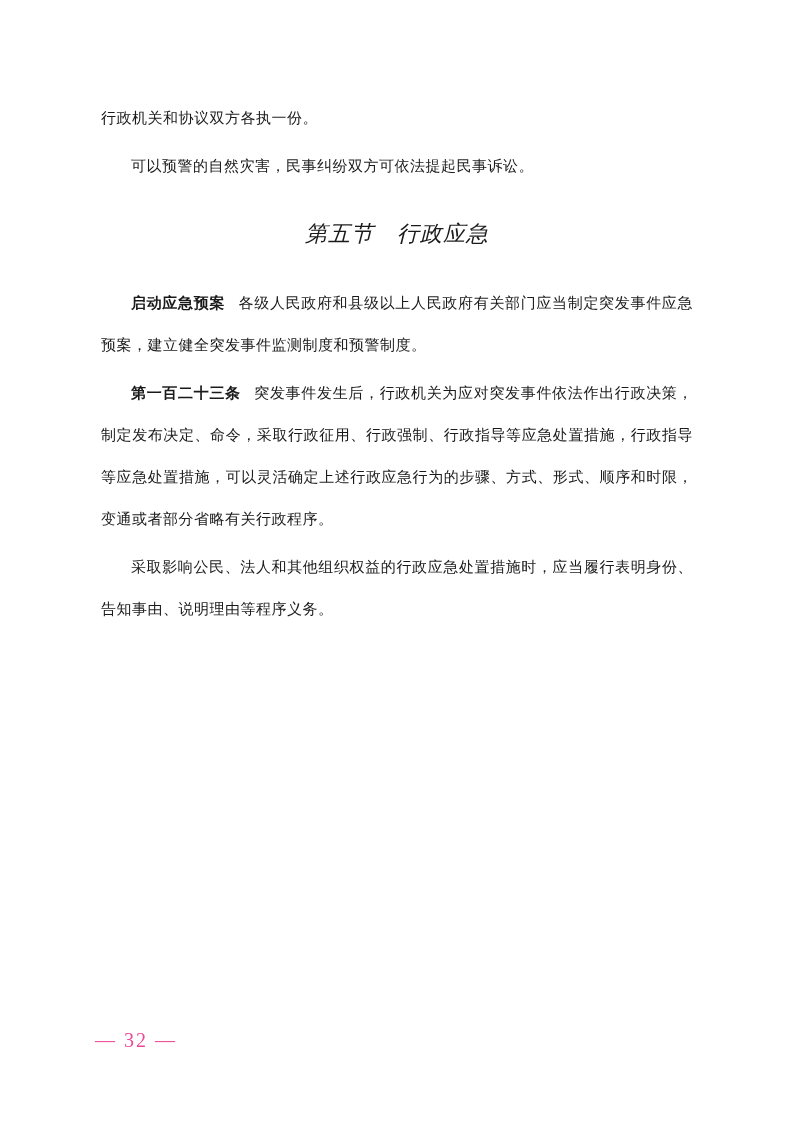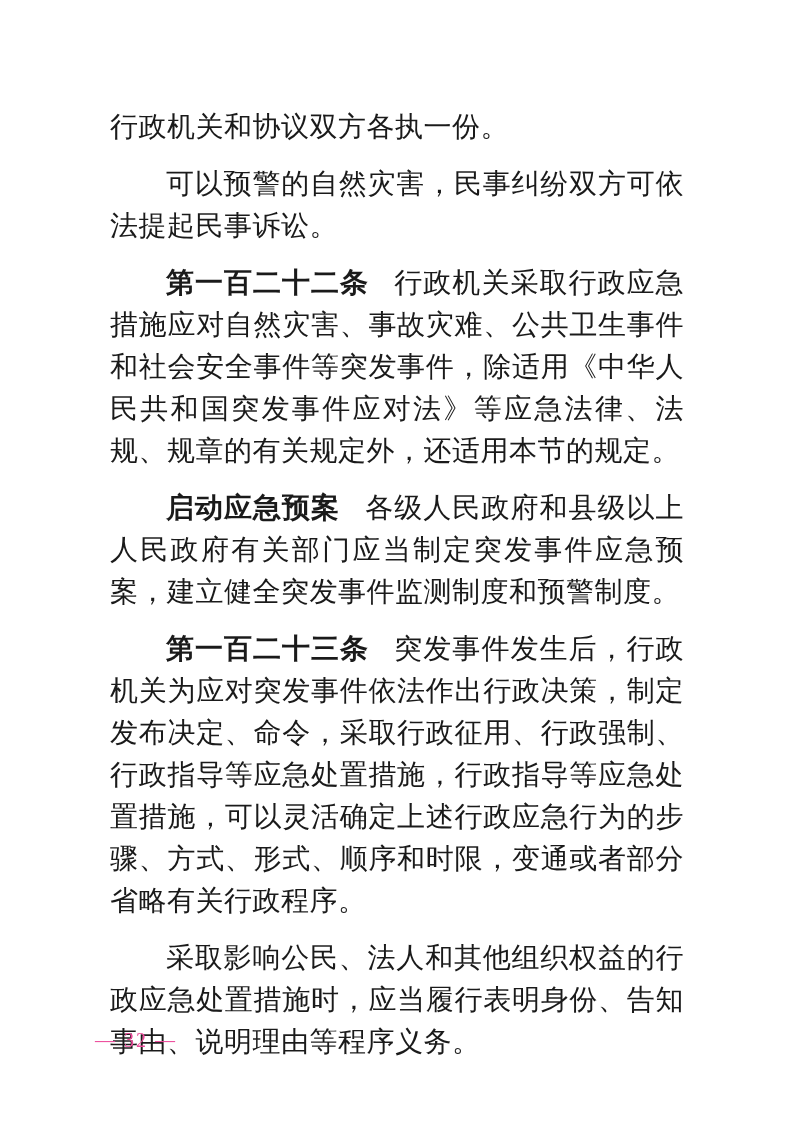--- a/index.html
+++ b/index.html
@@ -20,22 +20,22 @@
     background: #ffffff;
     overflow: hidden;
   }
   .body-text {
     position: absolute;
     left: 95px;
     top: 91px;
     width: 604px;
   }
   .para {
-    margin: 15px;
-    font-size: 28px;
+    margin: 6px;
+    font-size: 15px;
     line-height: 42px;
     text-align: justify;
     text-indent: 2em;
     letter-spacing: 0.5px;
   }
   .para.no-indent {
     text-indent: 0;
   }
   .section-heading {
     margin: 26px 0 27px 0;
@@ -65,22 +65,22 @@
 <body>
 
 <div class="page">
   <div class="body-text">
 
     <p class="para no-indent">行政机关和协议双方各执一份。</p>
 
 
     <p class="para">可以预警的自然灾害，民事纠纷双方可依法提起民事诉讼。</p>
 
+    <h2 class="section-heading">第五节　行政应急</h2>
 
-    <p class="para"><span class="article-num">第一百二十二条</span><span>行政机关采取行政应急措施应对自然灾害、事故灾难、公共卫生事件和社会安全事件等突发事件，除适用《中华人民共和国突发事件应对法》等应急法律、法规、规章的有关规定外，还适用本节的规定。</span></p>
 
     <p class="para"><span class="article-num">启动应急预案</span><span>各级人民政府和县级以上人民政府有关部门应当制定突发事件应急预案，建立健全突发事件监测制度和预警制度。</span></p>
 
 
     <p class="para"><span class="article-num">第一百二十三条</span><span>突发事件发生后，行政机关为应对突发事件依法作出行政决策，制定发布决定、命令，采取行政征用、行政强制、行政指导等应急处置措施，行政指导等应急处置措施，可以灵活确定上述行政应急行为的步骤、方式、形式、顺序和时限，变通或者部分省略有关行政程序。</span></p>
 
     <p class="para">采取影响公民、法人和其他组织权益的行政应急处置措施时，应当履行表明身份、告知事由、说明理由等程序义务。</p>
 
   </div>
 

